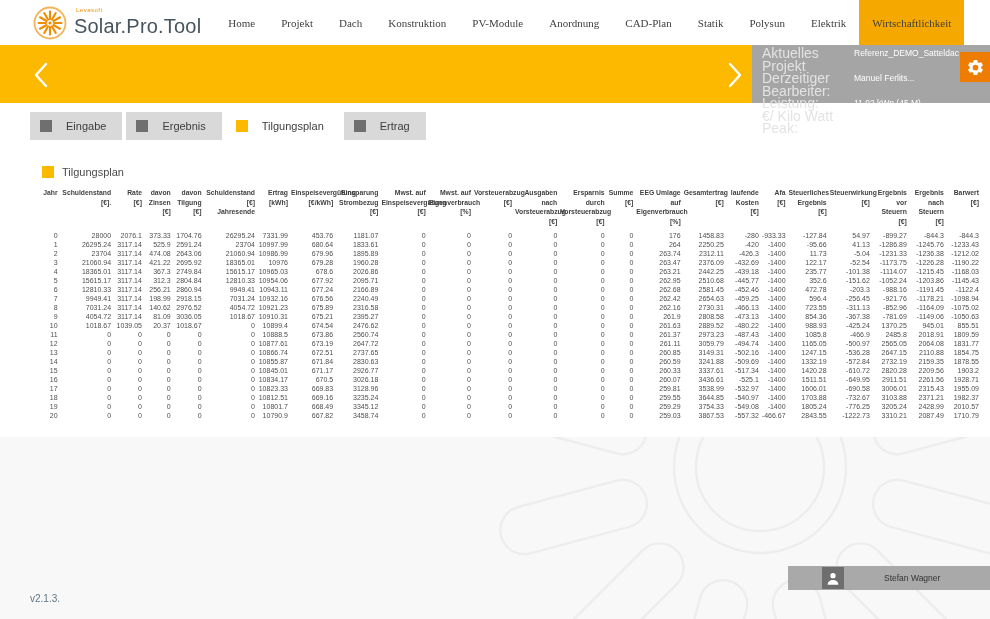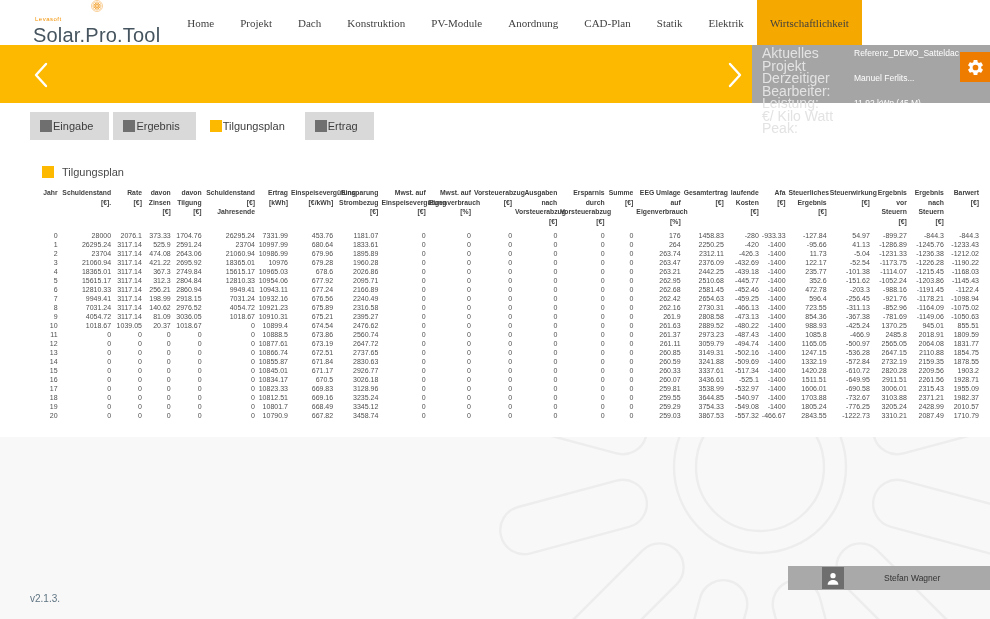--- a/index.html
+++ b/index.html
@@ -2,41 +2,41 @@
 <html style="--brand-yellow: #fcb900; --nav-active-yellow: #f5a800; --panel-gray: #a5a5a5; --gear-orange: #ee7c00; --tab-gray: #d9d9d9; --tab-icon-gray: #6f6f6f; --logo-orange: #f29100; --version-color: #5f7483;"><head>
 <meta charset="utf-8">
 <style>
   * { margin:0; padding:0; box-sizing:border-box; }
   html,body { width:990px; height:619px; }
   body { font-family:"Liberation Sans", sans-serif; background:#fff; overflow:hidden; }
   .page { position:relative; width:990px; height:619px; background:#fff; overflow:hidden; }
 
   
   .topnav { position:absolute; left:0; top:0; width:990px; height:45px; background:#fff; display:flex; align-items:stretch; z-index:5; }
-  .logo { display:flex; align-items:center; margin-left:33px; gap:7px;flex-direction:column; }
+  .logo { display:flex; align-items:center; margin-left:33px; gap:7px; }
   .logo-text { position:relative; color:#45545e; font-size:20px; letter-spacing:0.2px; line-height:1; padding-top:6px; }
   .logo-sup { position:absolute; top:-3px; left:2px; font-size:6px; color:var(--logo-orange); letter-spacing:0.5px; }
   .nav-items { display:flex; align-items:stretch; margin-left:14px; }
   .nav-item { font-size:11px; color:#3f3f3f; padding:0 13px; display:flex; align-items:center; cursor:pointer; white-space:nowrap;font-family:Liberation Serif, serif; }
   .nav-item.active { background:var(--nav-active-yellow); }
 
   
   .banner { position:absolute; left:0; top:45px; width:990px; height:58px; background:var(--brand-yellow); z-index:4; }
   .chev { position:absolute; top:17px; width:16px; height:26px; cursor:pointer; }
   .chev.left { left:33px; }
   .chev.right { left:727px; }
   .info-panel { position:absolute; right:0; top:-5px; width:238px; height:63px; background:var(--panel-gray); padding:7px 0 0 10px; }
   .info-row { display:flex; line-height:12.5px; }
   .info-label { width:92px; font-size:14px; color:#e3e3e3; flex:none; }
   .info-value { font-size:8.5px; color:#fff; white-space:nowrap; overflow:hidden; max-width:105px; }
   .gear-btn { position:absolute; right:0; top:12px; width:30px; height:30px; background:var(--gear-orange); display:flex; align-items:center; justify-content:center; cursor:pointer; }
 
   
   .tabs { position:absolute; left:30px; top:112px; display:flex; gap:4px; z-index:3; }
-  .tab { height:28px; background:var(--tab-gray); display:flex; align-items:center; gap:1px; padding:0 16px 0 10px; font-size:11px; color:#3d3d3d; cursor:pointer; }
+  .tab { height:28px; background:var(--tab-gray); display:flex; align-items:center; gap:14px; padding:0 16px 0 10px; font-size:11px; color:#3d3d3d; cursor:pointer; }
   .tab.active { background:#fff; }
   .tab-sq { width:12px; height:12px; background:var(--tab-icon-gray); flex:none; }
   .tab.active .tab-sq { background:var(--brand-yellow); }
 
   
   .card { position:absolute; left:30px; top:140px; width:960px; height:297px; background:#fff; z-index:2; }
   .section-title { display:flex; align-items:center; gap:8px; margin:26px 0 0 12px; }
   .section-sq { width:12px; height:12px; background:var(--brand-yellow); }
   .section-label { font-size:11px; color:#4a4a4a; }
 
@@ -87,20 +87,21 @@
     </div>
     <div class="nav-items" id="nav-items">
         <div class="nav-item">Home</div>
         <div class="nav-item">Projekt</div>
         <div class="nav-item">Dach</div>
         <div class="nav-item">Konstruktion</div>
         <div class="nav-item">PV-Module</div>
         <div class="nav-item">Anordnung</div>
         <div class="nav-item">CAD-Plan</div>
         <div class="nav-item">Statik</div>
+        <div class="nav-item">Polysun</div>
         <div class="nav-item">Elektrik</div>
         <div class="nav-item active">Wirtschaftlichkeit</div>
       </div>
   </div>
 
   <div class="banner">
     <svg class="chev left" viewBox="0 0 16 26">
       <polyline points="13,2 3,13 13,24" fill="none" stroke="#fff" stroke-width="2.4" stroke-linecap="round" stroke-linejoin="round"></polyline>
     </svg>
     <svg class="chev right" viewBox="0 0 16 26">

